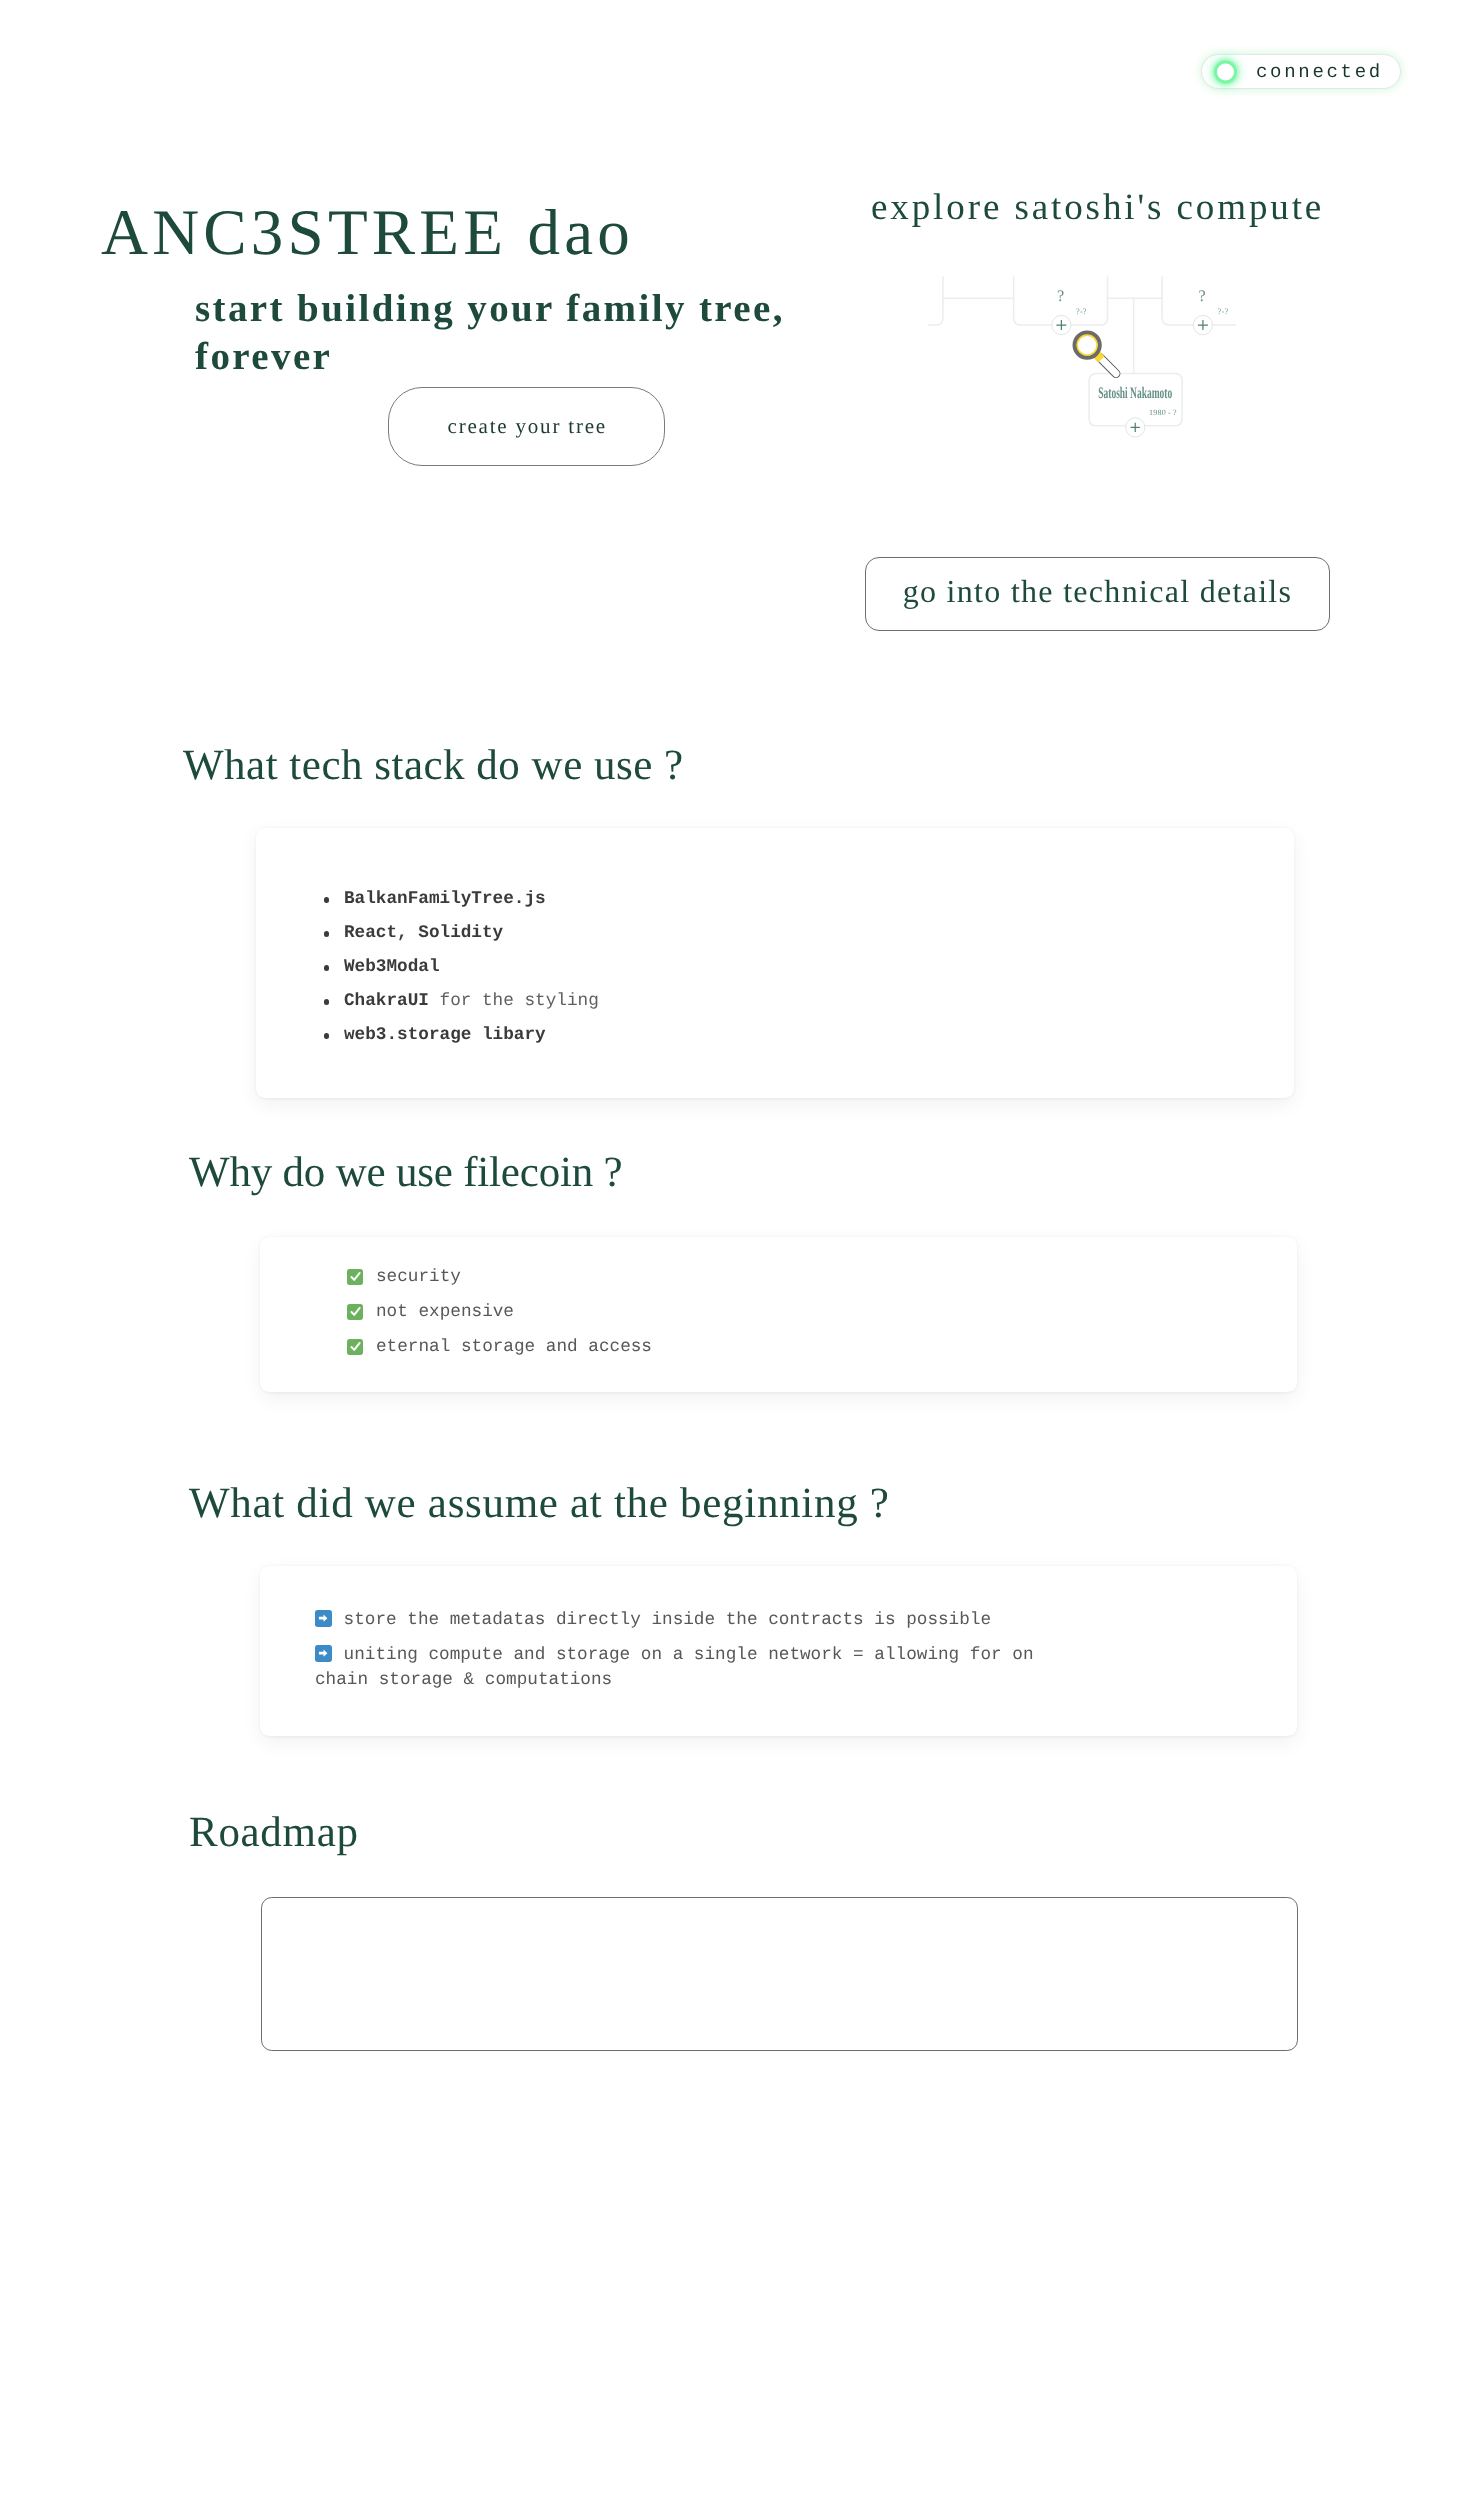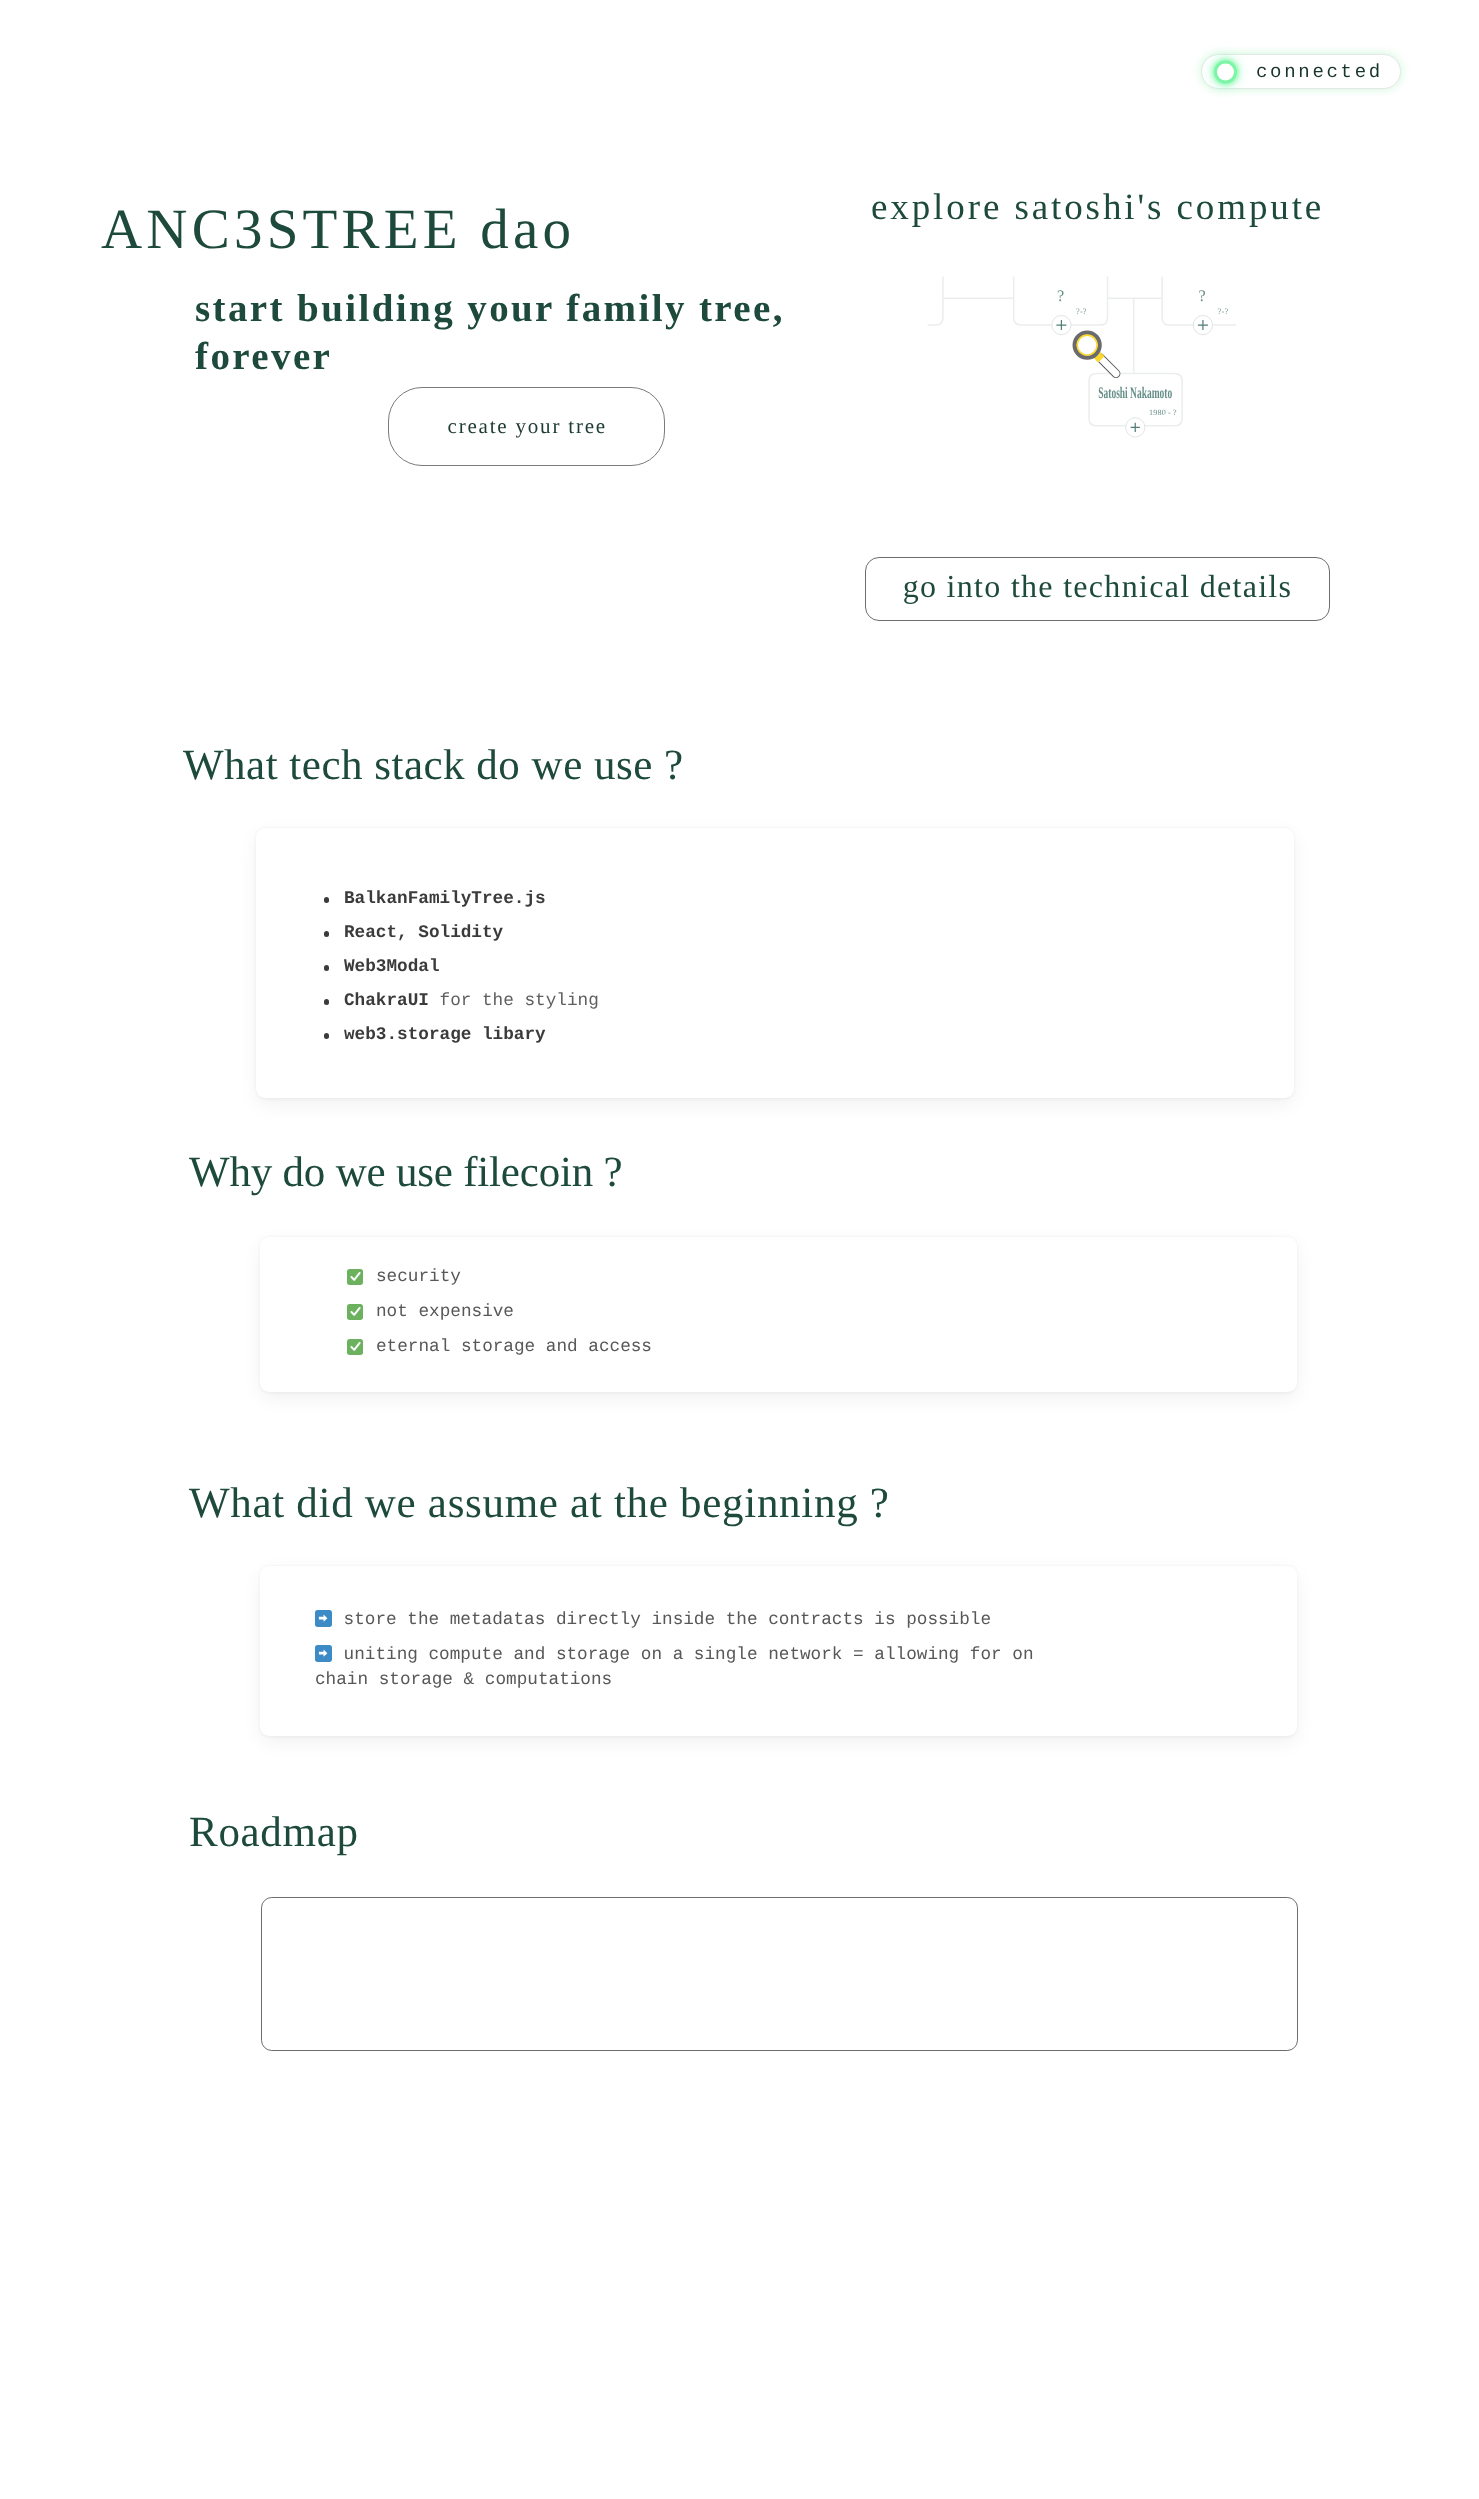--- a/index.html
+++ b/index.html
@@ -32,21 +32,21 @@
   #status-text {
     position:absolute; left:54px; top:50%; transform:translateY(-50%);
     font-family:"Liberation Mono", monospace;
     font-size:19px; letter-spacing:2.7px; color:#1a352e;
   }
 
   
   #hero-title {
     position:absolute; left:101px; top:201px;
     font-family:"Liberation Serif", serif; font-weight:normal;
-    font-size:57px; color:#1d4a3c; letter-spacing:4.2px;
+    font-size:65px; color:#1d4a3c; letter-spacing:4.2px;
     white-space:nowrap; margin:0; line-height:1;
   }
   #hero-sub {
     position:absolute; left:195px; top:285px; width:609px;
     font-family:"Liberation Serif", serif; font-weight:bold;
     font-size:39px; line-height:48px; color:#1d4a3c; letter-spacing:2.4px;
   }
   #create-tree-btn {
     position:absolute; left:388px; top:387px;
     width:277px; height:79px;
@@ -58,21 +58,21 @@
 
   #explore-title {
     position:absolute; left:871px; top:186px;
     font-family:"Liberation Serif", serif;
     font-size:37px; color:#1d4a3c; white-space:nowrap; letter-spacing:2.9px;
   }
   #tree-figure { position:absolute; left:909px; top:262px; width:354px; height:200px; }
 
   #tech-details-btn {
     position:absolute; left:865px; top:557px;
-    width:465px; height:64px;
+    width:465px; height:74px;
     border:0.8px solid #6d6d6d; border-radius:14px; background:#fff;
     font-family:"Liberation Serif", serif;
     font-size:32px; color:#1d4a3c; cursor:pointer; letter-spacing:1.3px;
     padding:0 0 4.6px 0;
   }
 
   
   .sect-title {
     position:absolute; font-family:"Liberation Serif", serif;
     font-size:43px; color:#1d4a3c; white-space:nowrap; letter-spacing:0.5px;

